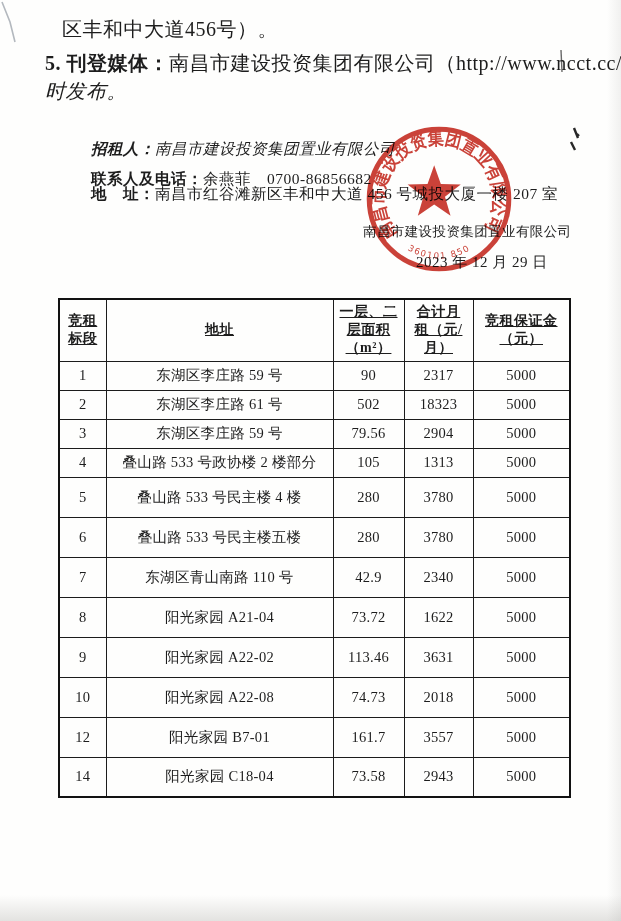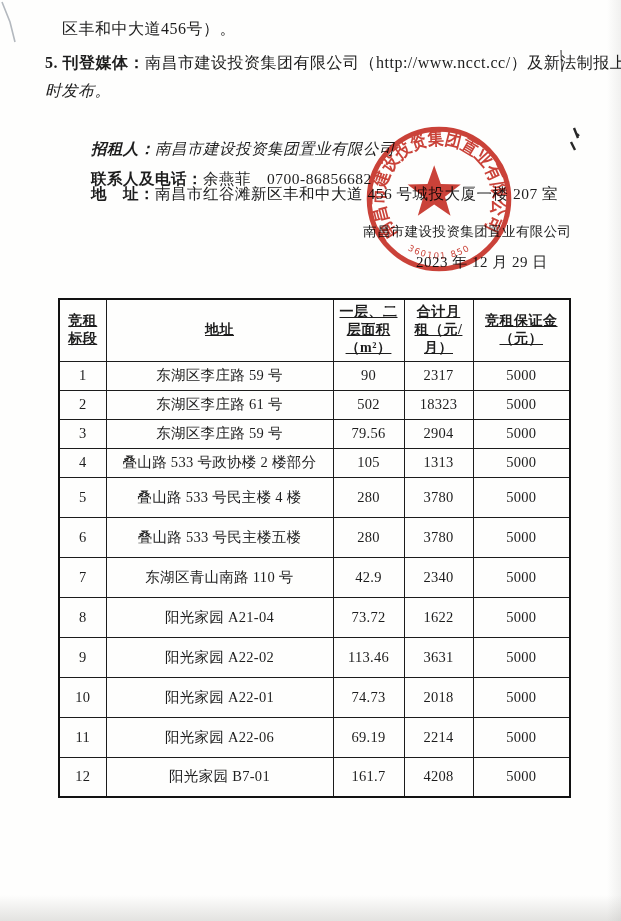--- a/index.html
+++ b/index.html
@@ -11,21 +11,21 @@
   }
   .abs{position:absolute;}
 
   
   .edge-bottom{left:0;bottom:0;width:621px;height:26px;
     background:linear-gradient(to bottom,rgba(130,128,122,0),rgba(130,128,122,0.22));}
   .edge-right{top:0;right:0;width:14px;height:921px;
     background:linear-gradient(to right,rgba(120,120,118,0),rgba(120,120,118,0.10));}
 
   
-  .para{font-size:16px;line-height:20px;letter-spacing:0.5px;white-space:nowrap;}
+  .para{font-size:20px;line-height:20px;letter-spacing:0.5px;white-space:nowrap;}
   #line1{left:62px;top:19px;}
   #line2{left:45px;top:53px;}
   #line3{left:45px;top:81px;font-style:italic;}
   .blabel{font-weight:bold;}
 
   
   .contact-line{left:91px;font-size:15.5px;line-height:19px;white-space:nowrap;letter-spacing:0.5px;}
   #contact-1{top:139px;font-style:italic;}
   #contact-2{top:169px;}
   #contact-3{top:184px;}
@@ -182,33 +182,33 @@
       </tr>
       <tr>
         <td>9</td>
         <td>阳光家园 A22-02</td>
         <td>113.46</td>
         <td>3631</td>
         <td>5000</td>
       </tr>
       <tr>
         <td>10</td>
-        <td>阳光家园 A22-01</td>
+        <td>阳光家园 A22-08</td>
         <td>74.73</td>
         <td>2018</td>
-        <td>5000</td>
-      </tr>
-      <tr>
-        <td>11</td>
-        <td>阳光家园 A22-06</td>
-        <td>69.19</td>
-        <td>2214</td>
         <td>5000</td>
       </tr>
       <tr>
         <td>12</td>
         <td>阳光家园 B7-01</td>
         <td>161.7</td>
-        <td>4208</td>
+        <td>3557</td>
+        <td>5000</td>
+      </tr>
+      <tr>
+        <td>14</td>
+        <td>阳光家园 C18-04</td>
+        <td>73.58</td>
+        <td>2943</td>
         <td>5000</td>
       </tr>
     </tbody>
 </table>
 
 </body></html>

